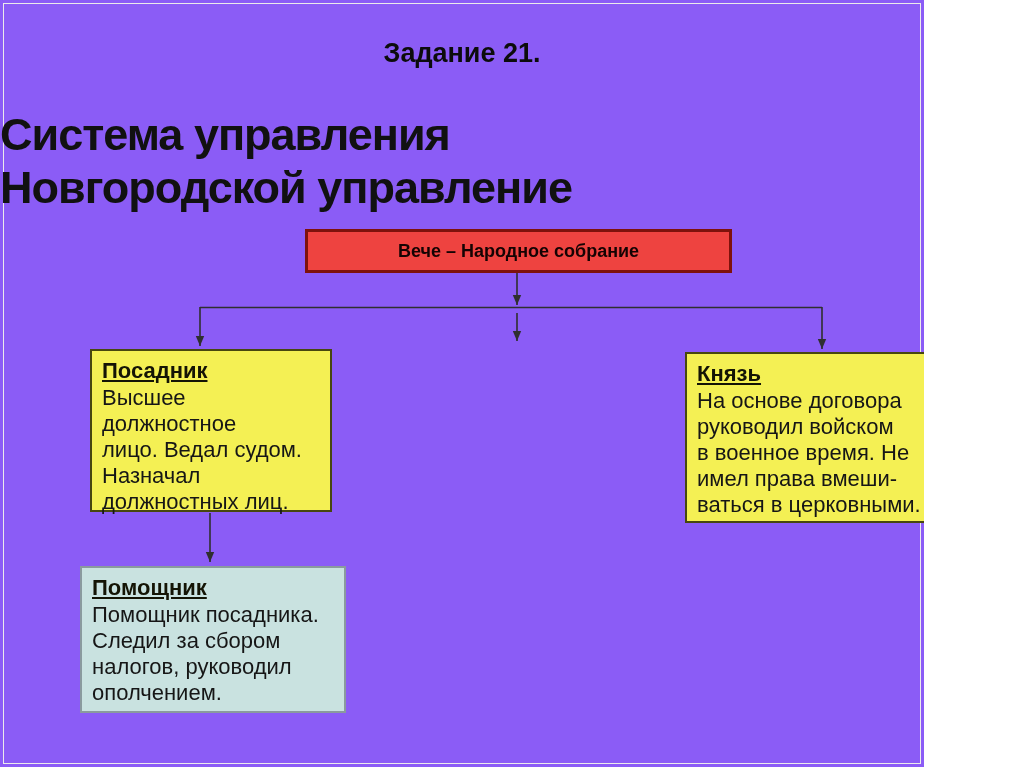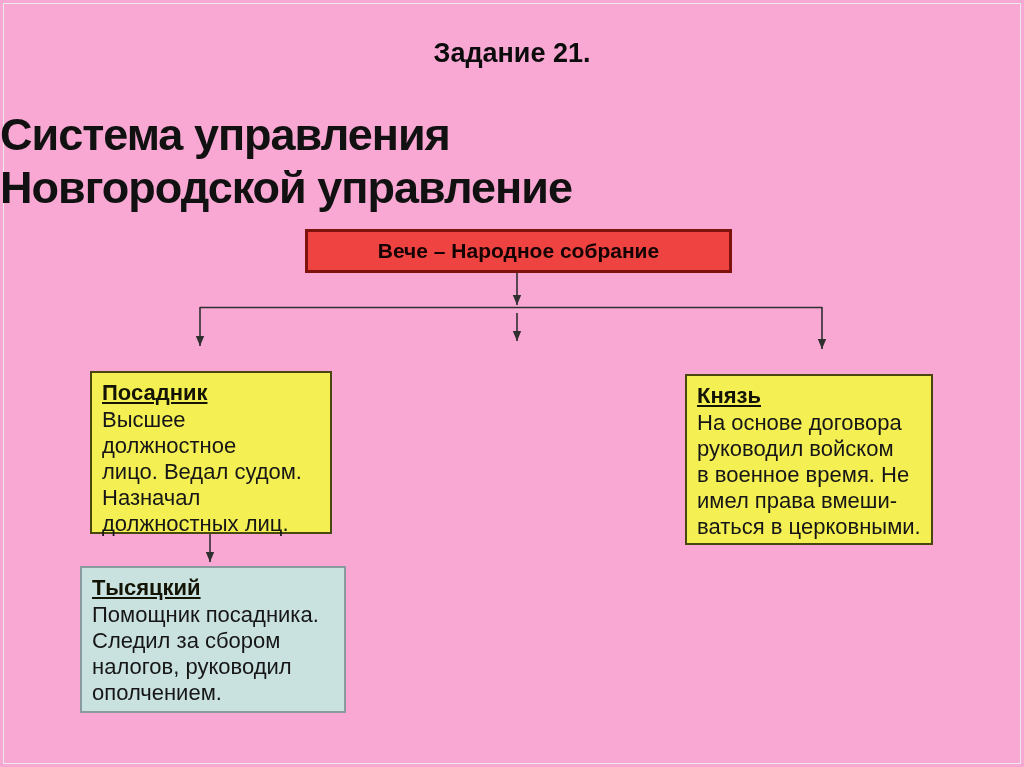--- a/index.html
+++ b/index.html
@@ -1,23 +1,23 @@
 <!DOCTYPE html>
 <html style="--veche_bg: #ee4340; --veche_border: #7e120c; --box_yellow: #f4f054; --box_yellow_border: #47470f; --box_blue: #c9e2e0; --box_blue_border: #8a9a9e; --arrow: #2f2f2f;"><head>
 <meta charset="utf-8">
 <style>
   * { margin: 0; padding: 0; box-sizing: border-box; }
   html, body { background: #ffffff; }
   body { font-family: "Liberation Sans", sans-serif; }
 
   .page {
     position: relative;
-    width: 1024px;
+    width: 924px;
     height: 767px;
-    background: #f9a8d4;
+    background: #8b5cf6;
     overflow: hidden;
   }
   .frame {
     position: absolute;
     inset: 3px;
     border: 1px solid #ebebeb;
     pointer-events: none;
   }
 
   .task-header {
@@ -47,21 +47,21 @@
     position: absolute;
     left: 305px;
     top: 229px;
     width: 427px;
     height: 44px;
     background: var(--veche_bg, #ee4340);
     border: 3px solid var(--veche_border, #7e120c);
     display: flex;
     align-items: center;
     justify-content: center;
-    font-size: 21px;
+    font-size: 18px;
     font-weight: bold;
     color: #150303;
   }
 
   .connectors {
     position: absolute;
     left: 0;
     top: 0;
     width: 1024px;
     height: 767px;
@@ -79,21 +79,20 @@
     font-weight: bold;
     text-decoration: underline;
     color: #141405;
     margin-bottom: 1px;
   }
   .node-body { white-space: pre-line; }
 
   .node.yellow {
     background: var(--box_yellow, #f4f054);
     border: 2px solid var(--box_yellow_border, #47470f);
-    margin-top: 22px;
   }
   .node.blue {
     background: var(--box_blue, #c9e2e0);
     border: 2px solid var(--box_blue_border, #8a9a9e);
   }
 
   .posadnik  { left: 90px;  top: 349px; width: 242px; height: 163px; }
   .vladyka   { left: 388px; top: 347px; width: 246px; height: 176px; }
   .knyaz     { left: 685px; top: 352px; width: 248px; height: 171px; }
   .tysyatsky { left: 80px;  top: 566px; width: 266px; height: 147px; }
@@ -143,19 +142,19 @@
   <div class="node yellow knyaz">
     <div class="node-heading">Князь</div>
     <div class="node-body">На основе договора
 руководил войском
 в военное время. Не
 имел права вмеши-
 ваться в церковными.</div>
   </div>
 
   <div class="node blue tysyatsky">
-    <div class="node-heading">Тысяцкий</div>
+    <div class="node-heading">Помощник</div>
     <div class="node-body">Помощник посадника.
 Следил за сбором
 налогов, руководил
 ополчением.</div>
   </div>
 </div>
 
 </body></html>

